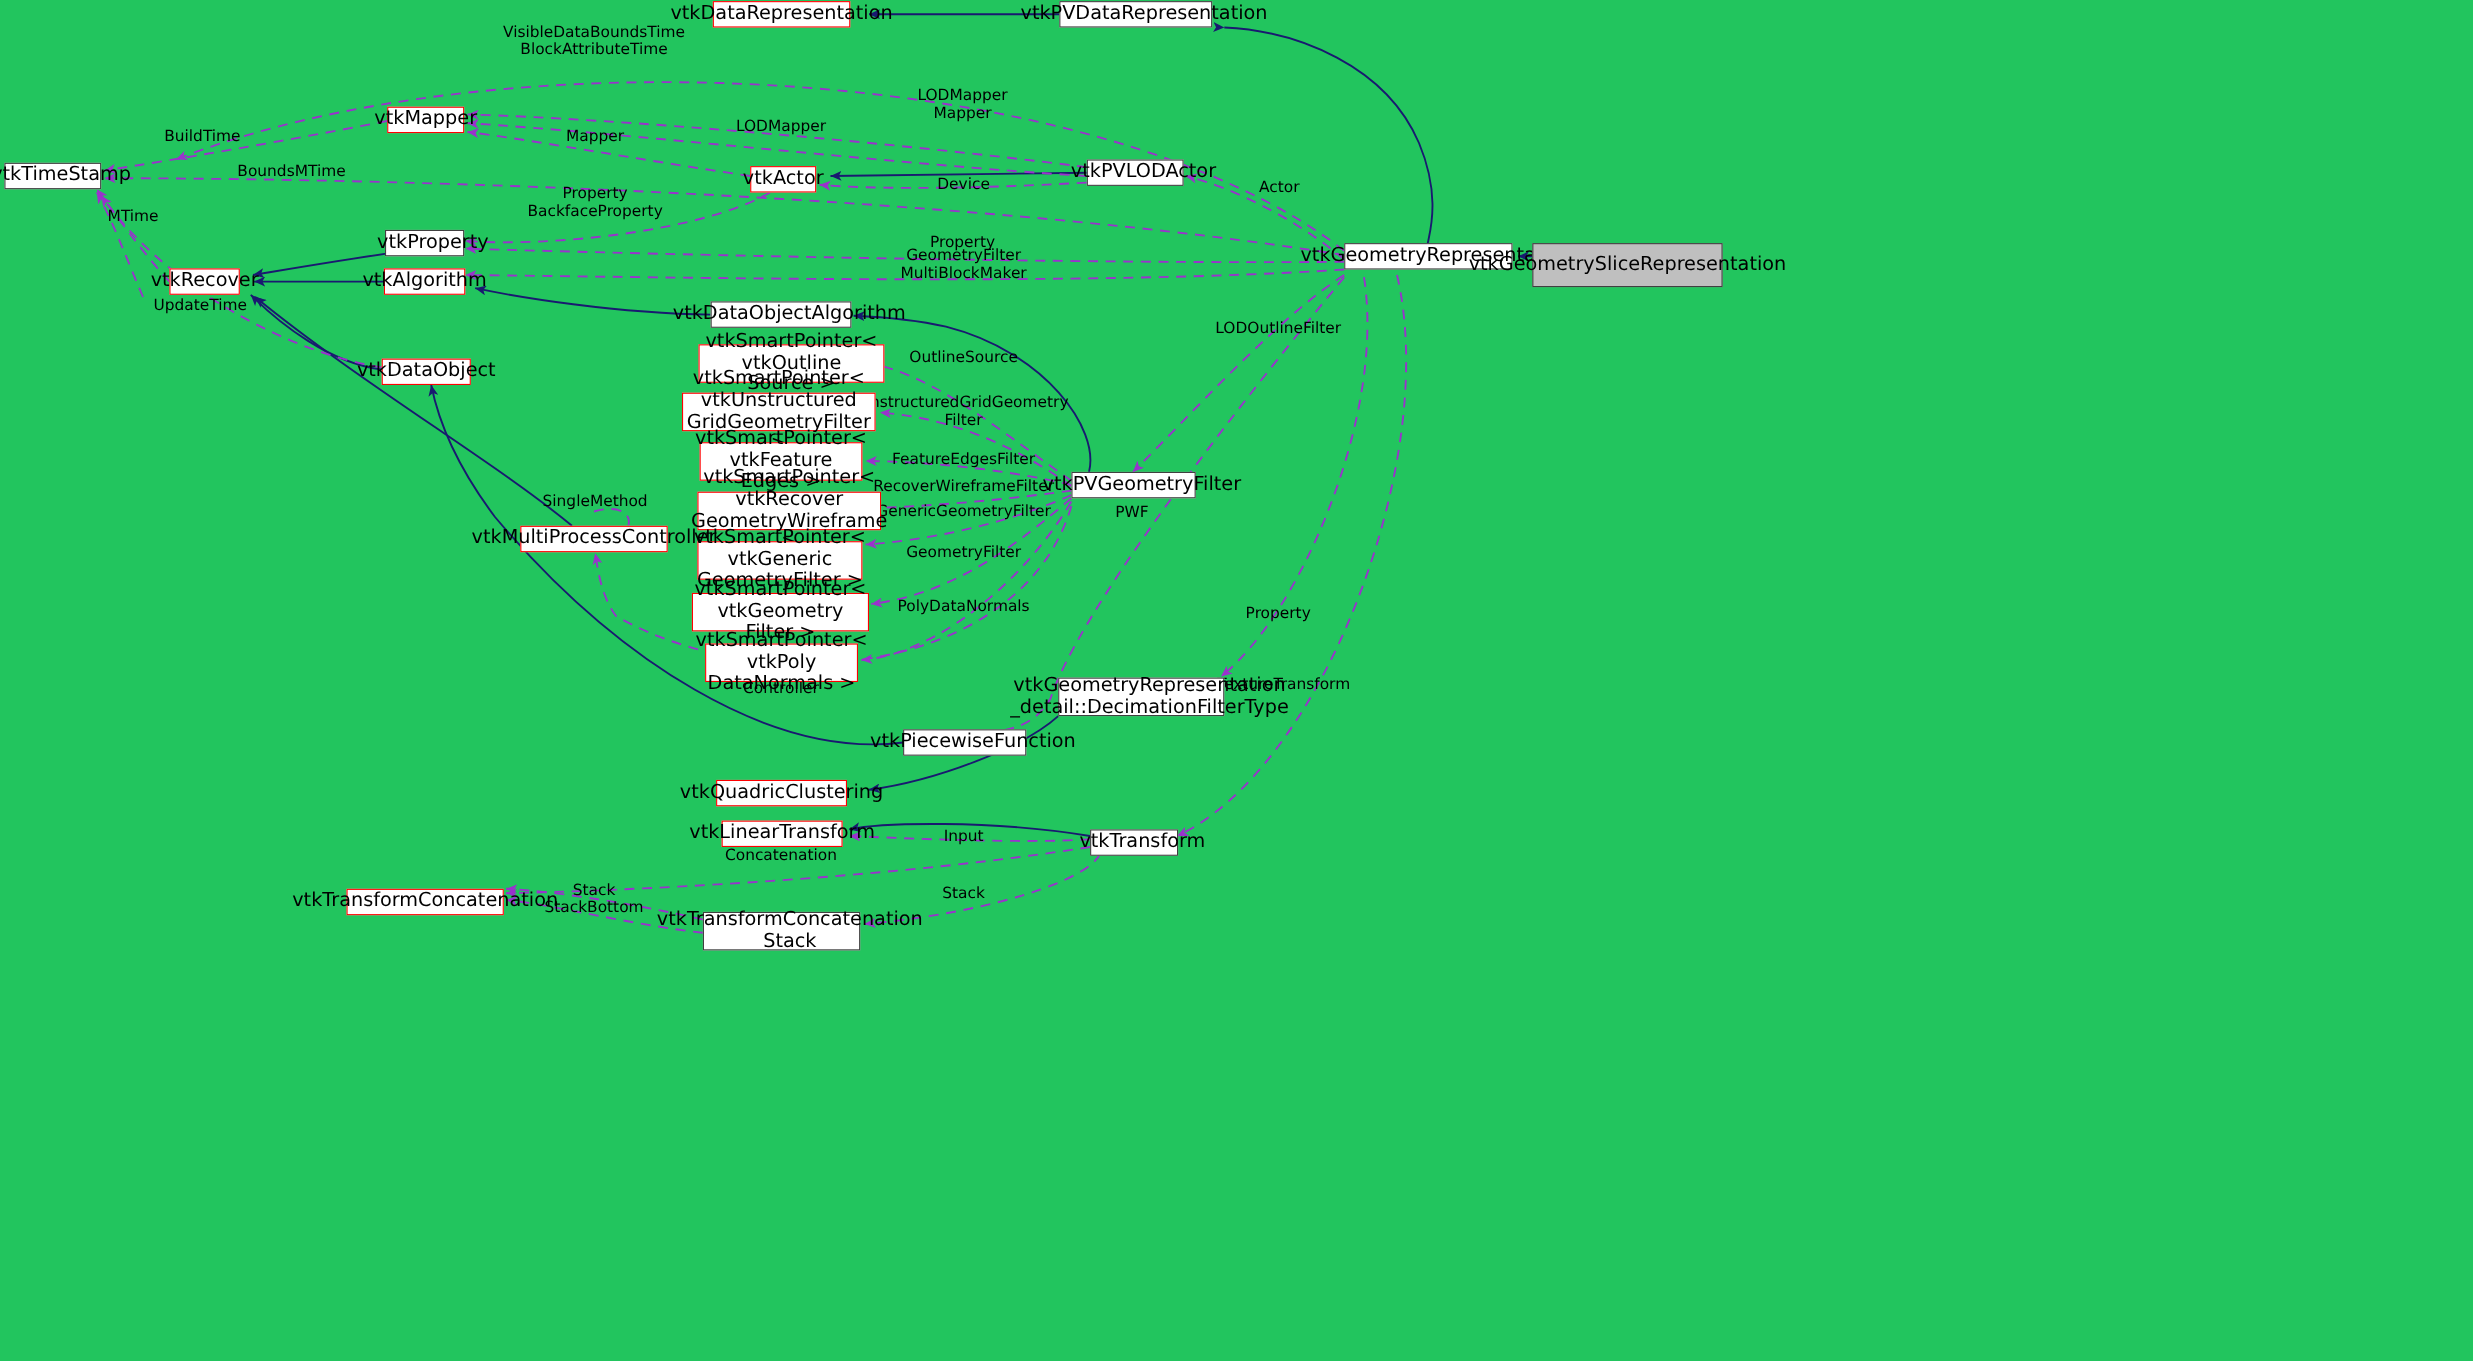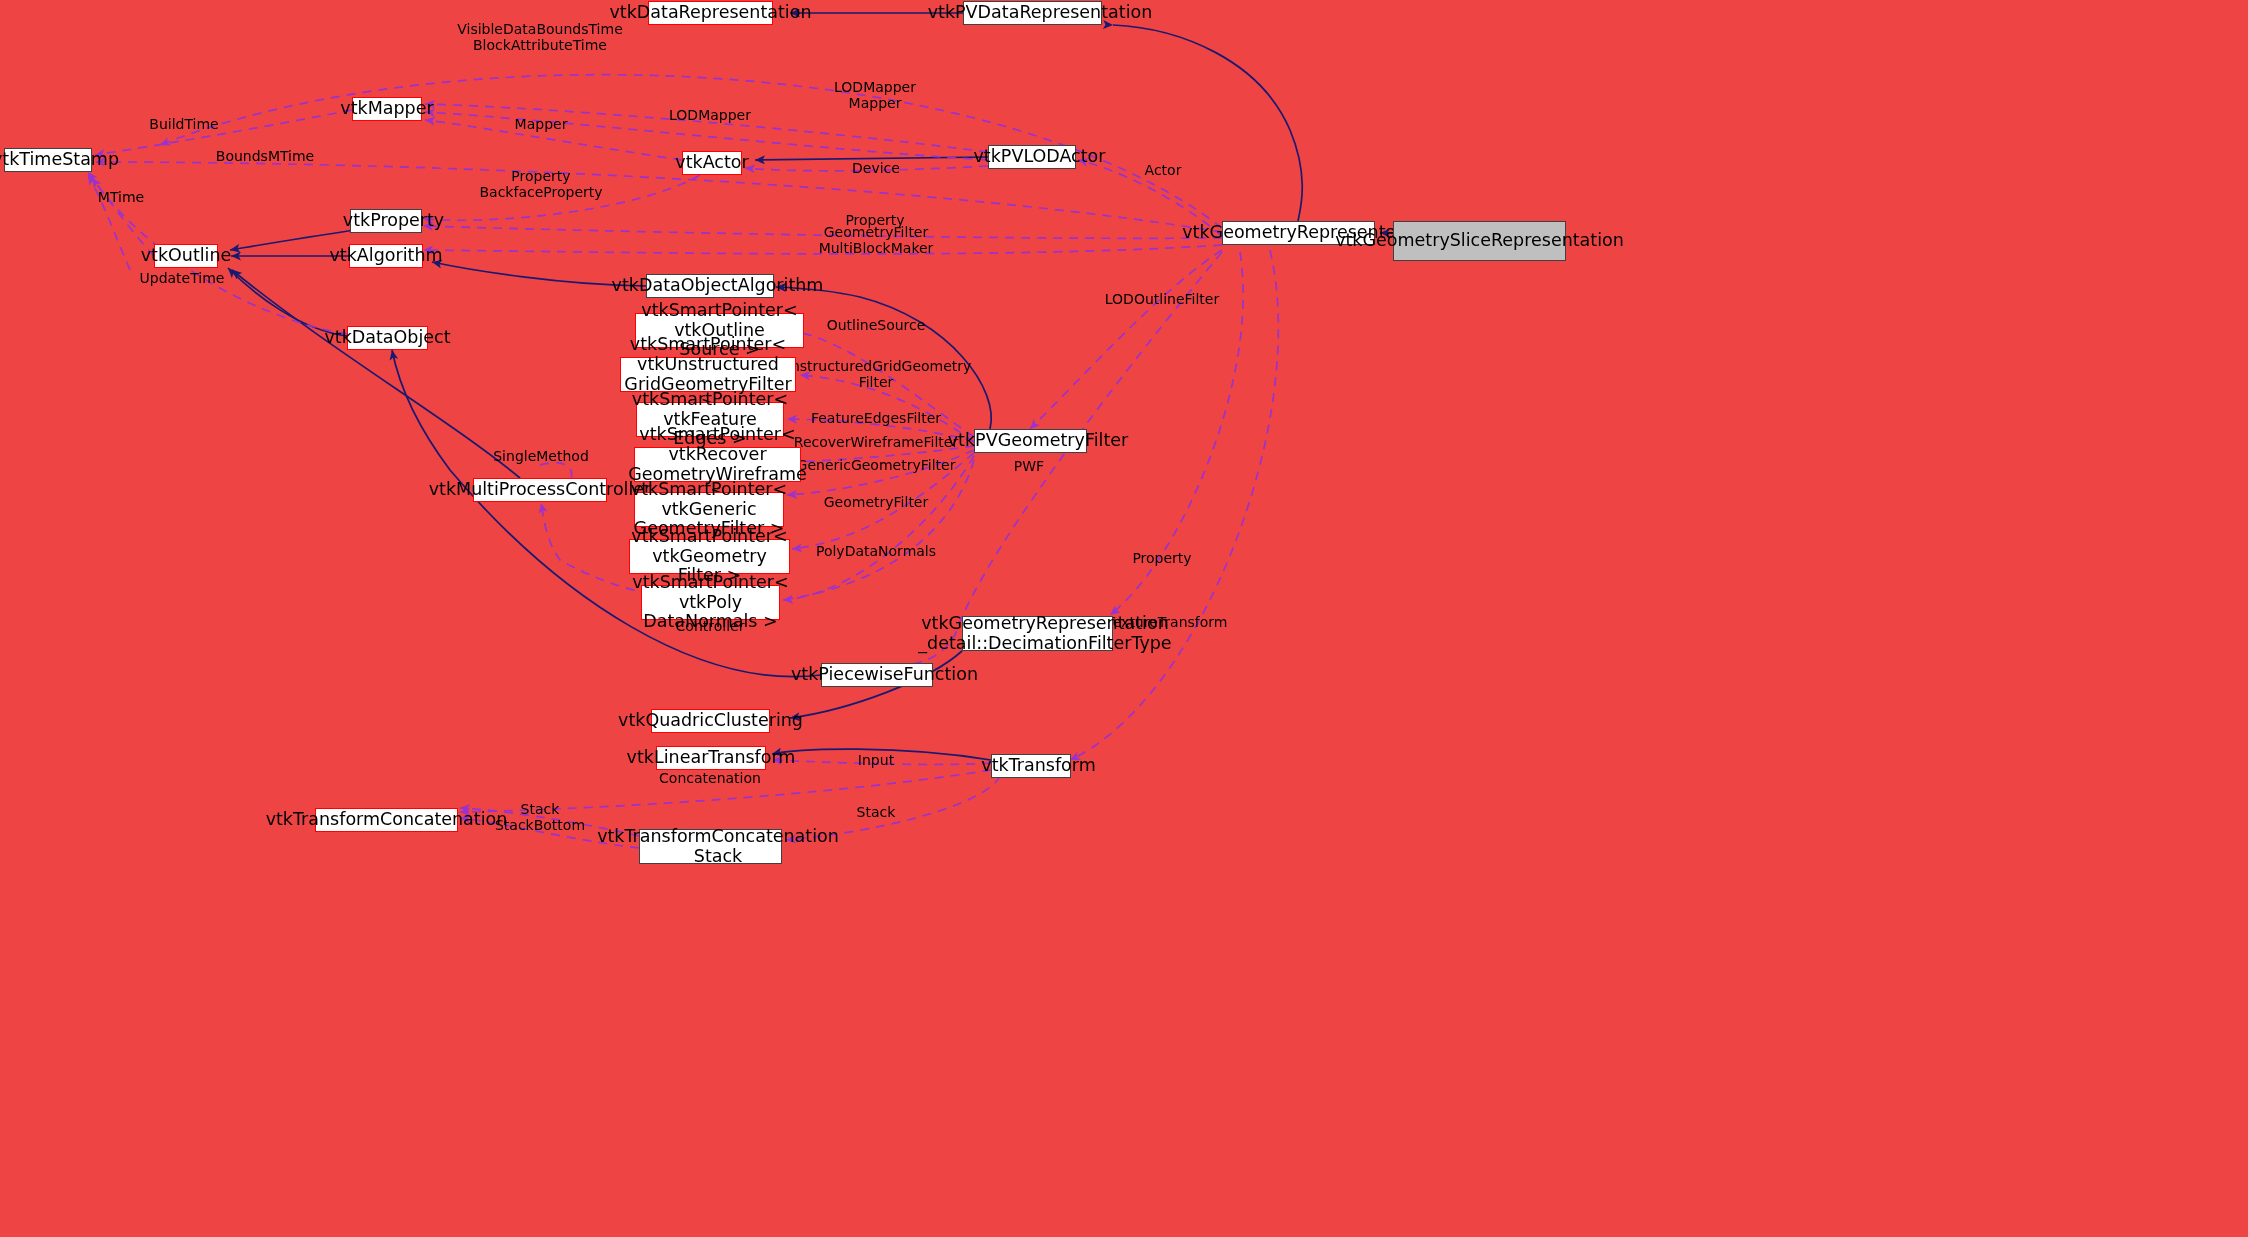--- a/index.html
+++ b/index.html
@@ -4,21 +4,21 @@
 <style>
   html, body {
     margin: 0;
     padding: 0;
     background: #ffffff;
   }
   #canvas {
     position: relative;
     width: 2248px;
     height: 1237px;
-    background: #ef4444;
+    background: #22c55e;
     font-family: "DejaVu Sans", sans-serif;
     overflow: hidden;
   }
   #edges {
     position: absolute;
     left: 0;
     top: 0;
     width: 2248px;
     height: 1237px;
     pointer-events: none;
@@ -132,21 +132,21 @@
   <div id="node-layer">
       <div class="node red" style="left: 648px; top: 1px; width: 125px; height: 24px;">vtkDataRepresentation</div>
       <div class="node dark" style="left: 963px; top: 1px; width: 139px; height: 24px;">vtkPVDataRepresentation</div>
       <div class="node red" style="left: 352px; top: 97px; width: 70px; height: 24px;">vtkMapper</div>
       <div class="node dark" style="left: 4px; top: 148px; width: 88px; height: 24px;">vtkTimeStamp</div>
       <div class="node red" style="left: 682px; top: 151px; width: 60px; height: 24px;">vtkActor</div>
       <div class="node dark" style="left: 988px; top: 145px; width: 88px; height: 24px;">vtkPVLODActor</div>
       <div class="node dark" style="left: 350px; top: 209px; width: 72px; height: 24px;">vtkProperty</div>
       <div class="node dark" style="left: 1222px; top: 221px; width: 153px; height: 24px;">vtkGeometryRepresentation</div>
       <div class="node current" style="left: 1393px; top: 221px; width: 173px; height: 40px;">vtkGeometrySliceRepresentation</div>
-      <div class="node red" style="left: 154px; top: 244px; width: 64px; height: 24px;">vtkOutline</div>
+      <div class="node red" style="left: 154px; top: 244px; width: 64px; height: 24px;">vtkRecover</div>
       <div class="node red" style="left: 349px; top: 244px; width: 74px; height: 24px;">vtkAlgorithm</div>
       <div class="node dark" style="left: 646px; top: 274px; width: 128px; height: 24px;">vtkDataObjectAlgorithm</div>
       <div class="node red" style="left: 635px; top: 313px; width: 169px; height: 35px;">vtkSmartPointer&lt; vtkOutline
 Source &gt;</div>
       <div class="node red" style="left: 347px; top: 326px; width: 81px; height: 24px;">vtkDataObject</div>
       <div class="node red" style="left: 620px; top: 357px; width: 176px; height: 35px;">vtkSmartPointer&lt; vtkUnstructured
 GridGeometryFilter &gt;</div>
       <div class="node red" style="left: 636px; top: 402px; width: 148px; height: 35px;">vtkSmartPointer&lt; vtkFeature
 Edges &gt;</div>
       <div class="node dark" style="left: 974px; top: 429px; width: 113px; height: 24px;">vtkPVGeometryFilter</div>

